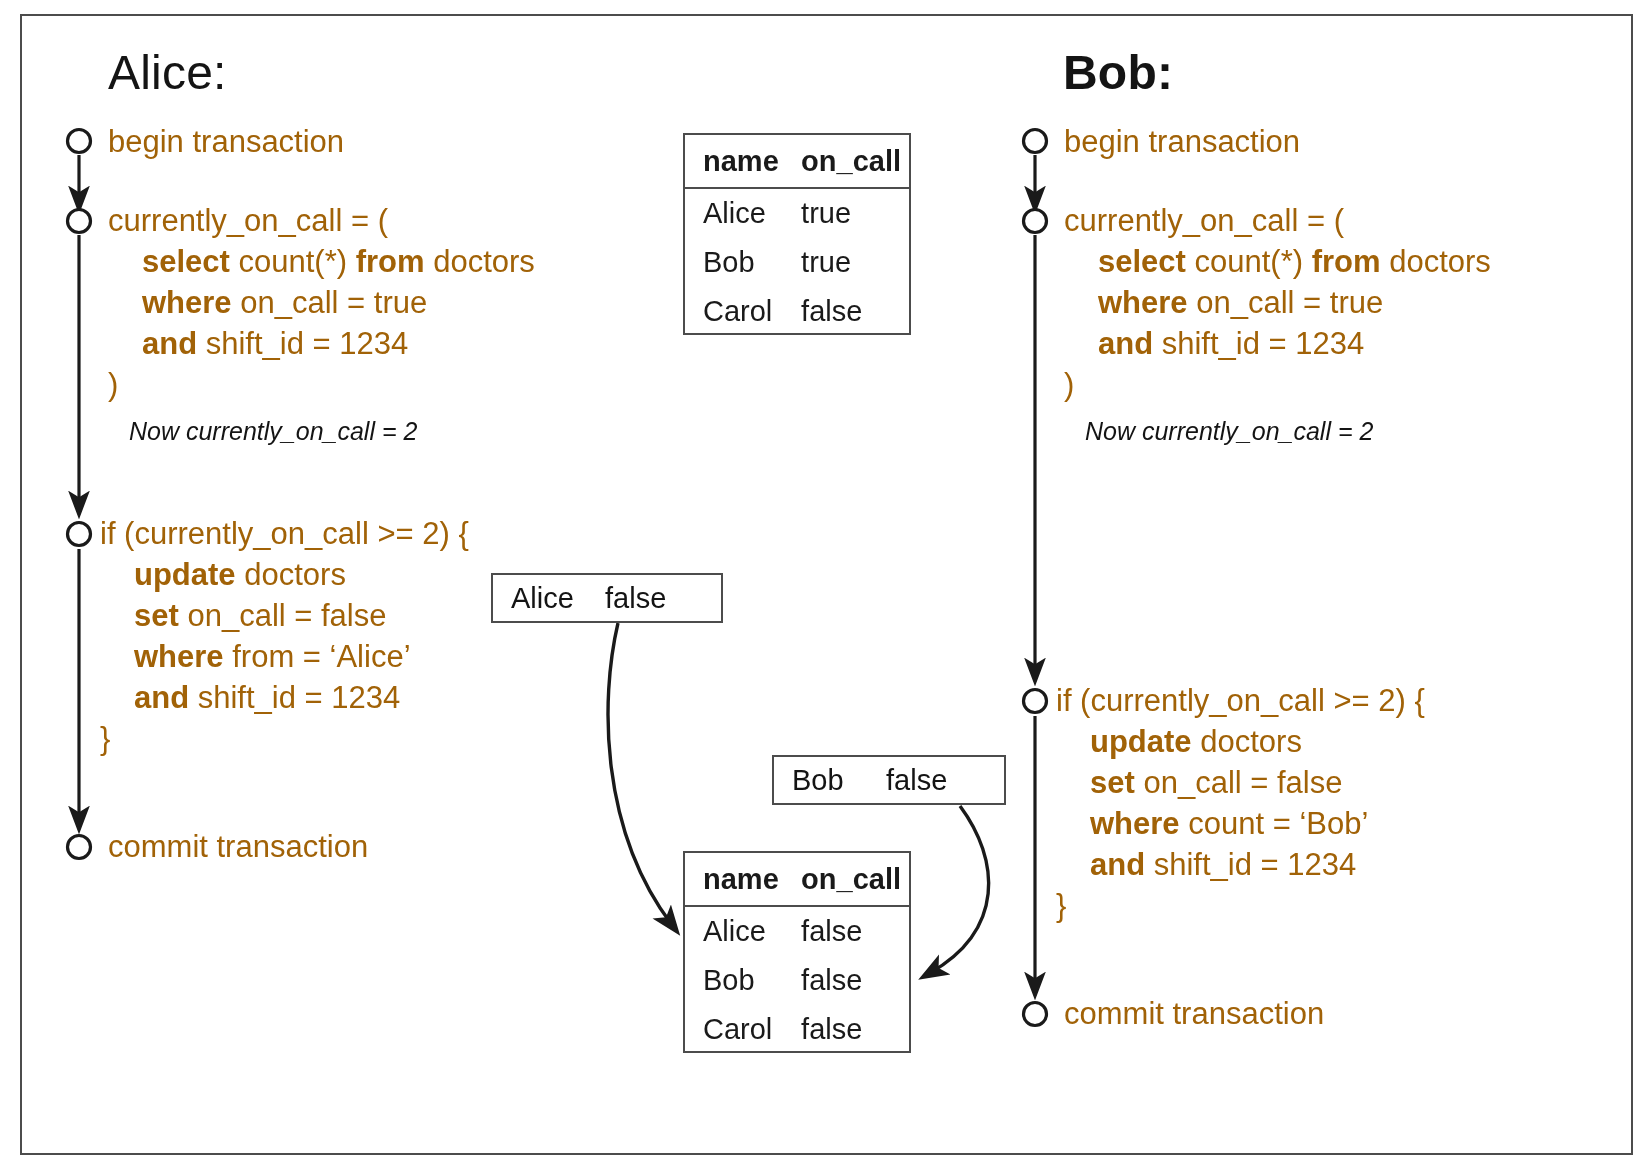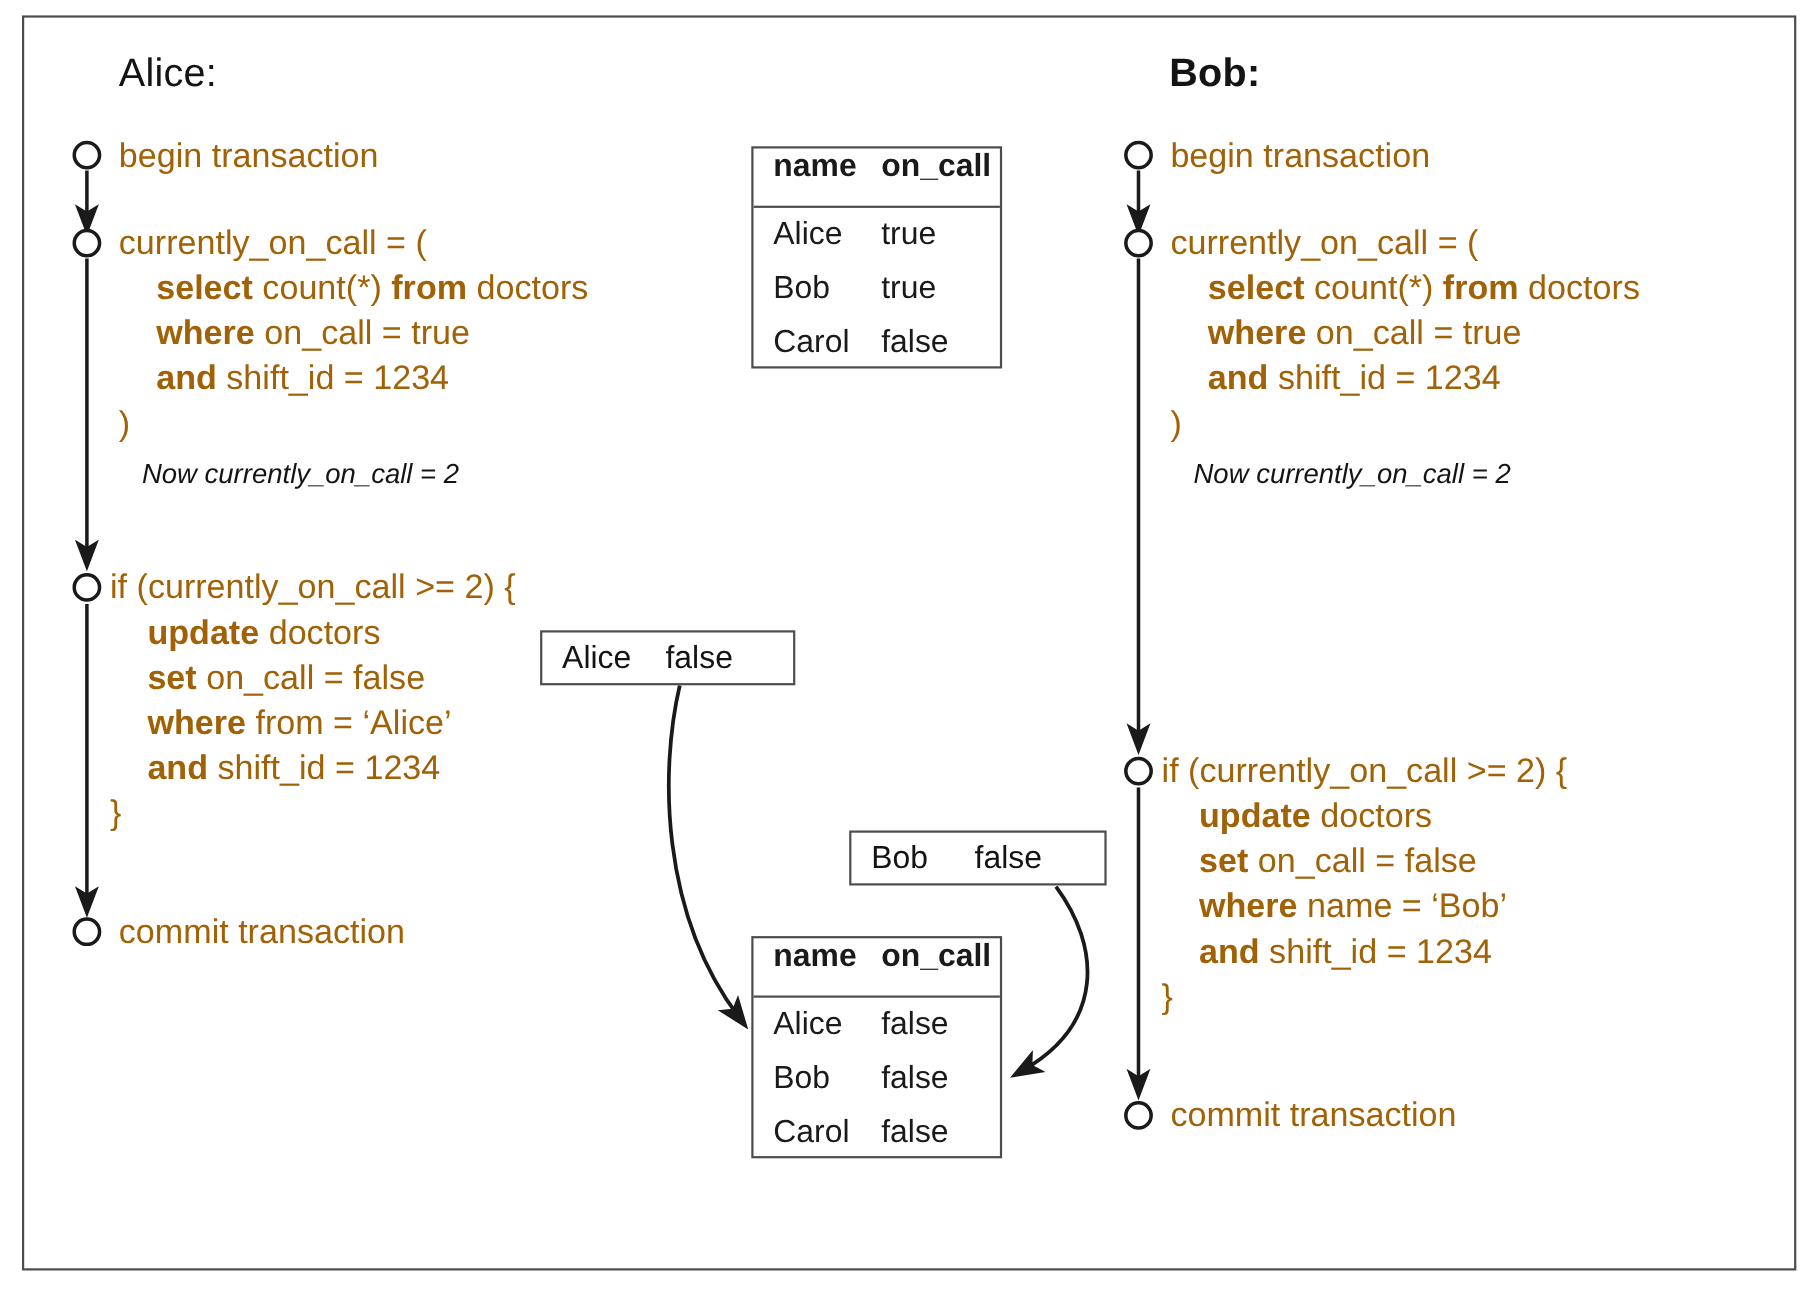--- a/index.html
+++ b/index.html
@@ -18,21 +18,21 @@
     position:absolute;
     left:20px; top:14px;
     width:1613px; height:1141px;
     border:2px solid #4c4c4c;
     box-sizing:border-box;
     background:#fff;
   }
   
   .col-title{
     position:absolute;
-    font-size:36px;
+    font-size:48px;
     letter-spacing:0.2px;
     color:#141414;
     white-space:nowrap;
   }
   #alice-title{ left:108px; top:45px; }
   #bob-title{  left:1063px; top:45px;font-weight:bold; }
 
   
   .timeline-svg{
     position:absolute;
@@ -66,21 +66,21 @@
     border:2px solid #4c4c4c;
     background:#fff;
     box-sizing:border-box;
   }
   .db-table .hdr{
     display:flex;
     border-bottom:2px solid #4c4c4c;
     font-weight:bold;
     font-size:29px;
     height:52px;
-    align-items:flex-start;
+    align-items:center;
   }
   .db-table .row{
     display:flex;
     font-size:29px;
     height:49px;
     align-items:center;
   }
   .db-table .c0{ width:118px; padding-left:18px; box-sizing:border-box;}
   .db-table .c1{ width:110px; box-sizing:border-box;}
 
@@ -184,21 +184,21 @@
     <span class="ind"><b class="kw">where</b><span> on_call = true</span></span>
     <span class="ind"><b class="kw">and</b><span> shift_id = 1234</span></span>
     <span style="display:block;">)</span>
   </div>
   <div class="note" style="left:1064px; top:417px;">Now currently_on_call = 2</div>
 
   <div class="step" style="left:1056px; top:680px;">
     <span>if (currently_on_call &gt;= 2) {</span>
     <span class="ind"><b class="kw">update</b><span> doctors</span></span>
     <span class="ind"><b class="kw">set</b><span> on_call = false</span></span>
-    <span class="ind"><b class="kw">where</b><span> name = ‘Bob’</span></span>
+    <span class="ind"><b class="kw">where</b><span> count = ‘Bob’</span></span>
     <span class="ind"><b class="kw">and</b><span> shift_id = 1234</span></span>
     <span style="display:block;">}</span>
   </div>
 
   <div class="step" style="left:1064px; top:993px;">
     <span>commit transaction</span>
   </div>
 
   <div class="db-table" id="table-top">
     <div class="hdr">

